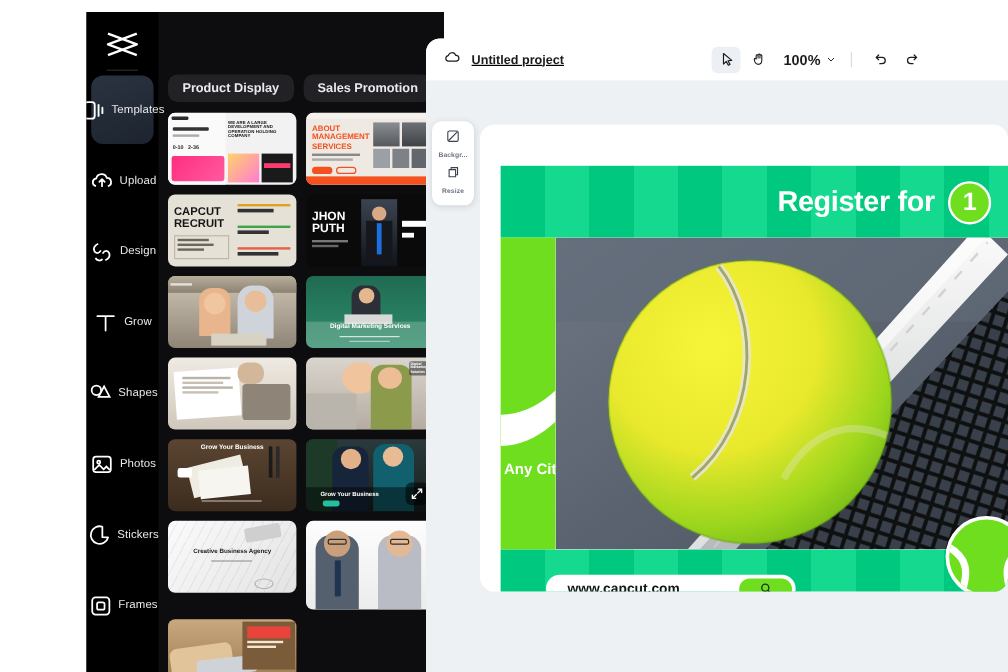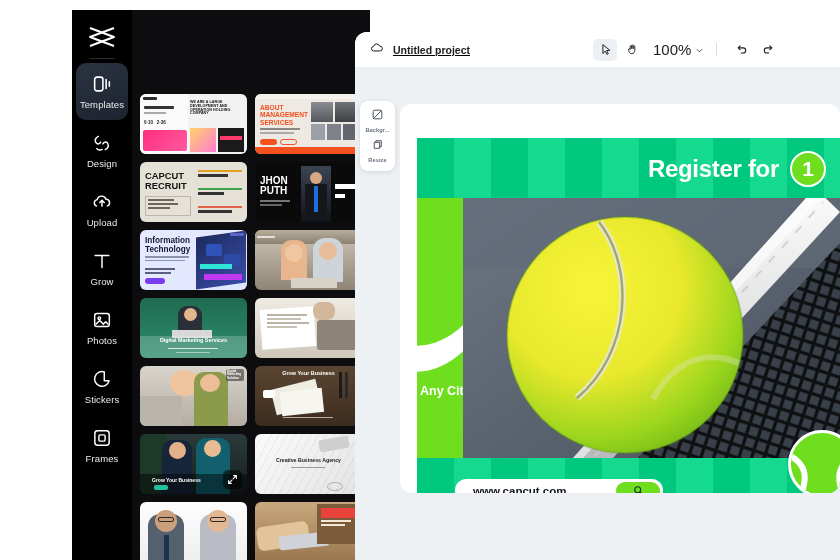--- a/index.html
+++ b/index.html
@@ -24,21 +24,21 @@
     background: #000000;
     display: flex; flex-direction: column; align-items: center;
   }
   .logo {
     width: 40px; height: 38px; margin-top: 8px;
     display: flex; align-items: center; justify-content: center;
   }
   .rail-sep { width: 26px; height: 1px; background: #2a2a2d; margin: 2px 0 4px; }
   .rail-item {
     width: 52px; height: 57px; border-radius: 10px;
-    display: flex; flex-direction: column; align-items: center; justify-content: center;
+    display: flex; flex-direction: row; align-items: center; justify-content: center;
     gap: 4px; cursor: pointer; margin-bottom: 2px;
   }
   .rail-item.active { background: linear-gradient(160deg,#2a3340,#1d2430); }
   .rail-item .ico { width: 22px; height: 22px; display: block; }
   .rail-item .lbl { color: #e9eaec; font-size: 9.5px; letter-spacing: .1px; }
 
   
   .panel { position: absolute; left: 60px; top: 0; width: 238px; height: 550px; }
   .search {
     position: absolute; left: 8px; top: 12px; width: 218px; height: 31px;
@@ -82,21 +82,21 @@
   }
   .proj { display: flex; align-items: center; gap: 9px; margin-left: 14px; text-decoration: underline; }
   .proj .name { font-size: 10.5px; color: #1c1c1e; font-weight: 700; }
   .tools { position: absolute; left: 238px; top: 0; height: 35px; display: flex; align-items: center; gap: 3px; }
   .tbtn {
     width: 24px; height: 22px; border-radius: 5px;
     display: flex; align-items: center; justify-content: center; cursor: pointer;
   }
   .tbtn.sel { background: #eceff3; }
   .zoom { display: flex; align-items: center; gap: 4px; margin-left: 6px; cursor: pointer; }
-  .zoom .zv { font-size: 15px; font-weight: 400; color: #1c1c1e; }
+  .zoom .zv { font-size: 12px; font-weight: 700; color: #1c1c1e; }
   .vdiv { width: 1px; height: 13px; background: #d9dde3; margin: 0 9px; }
 
   .work {
     position: absolute; left: 0; top: 35px; width: 485px; height: 493px;
     background: #eef1f4;
   }
   
   .minipanel {
     position: absolute; left: 5px; top: 34px; width: 35px; height: 70px;
     background: #ffffff; border-radius: 8px;
@@ -183,47 +183,56 @@
             <rect x="4" y="4.5" width="9" height="15" rx="2.5"></rect>
             <path d="M16.5 7v10M20 9.5v5" stroke-linecap="round"></path>
           </svg>
         </span>
         <span class="lbl">Templates</span>
       </div>
 
       <div class="rail-item">
         <span class="ico">
           <svg width="22" height="22" viewBox="0 0 24 24" fill="none" stroke="#fff" stroke-width="1.6">
+            <path d="M6.5 16.5a3.6 3.6 0 0 1 .3-7.1 5 5 0 0 1 9.6-.4 3.8 3.8 0 0 1 .9 7.5"></path>
+            <path d="M12 16.5v-6M9.6 12.6 12 10.2l2.4 2.4" stroke-linecap="round" stroke-linejoin="round"></path>
+          </svg>
+        </span>
+        <span class="lbl">Upload</span>
+      </div>
+
+      <div class="rail-item">
+        <span class="ico">
+          <svg width="22" height="22" viewBox="0 0 24 24" fill="none" stroke="#fff" stroke-width="1.6">
             <path d="M8.5 4.5c-3 1.5-4.5 4-3.5 6.5s4 3 6-0.5"></path>
             <path d="M15 19.5c3-1.5 4.5-4 3.5-6.5s-4-3-6 .5"></path>
             <path d="M6 17.5c1.5 2.5 4.5 3 6.5 1"></path>
           </svg>
         </span>
         <span class="lbl">Design</span>
       </div>
 
       <div class="rail-item">
         <span class="ico">
           <svg width="22" height="22" viewBox="0 0 24 24" fill="none" stroke="#fff" stroke-width="1.6">
-            <path d="M6.5 16.5a3.6 3.6 0 0 1 .3-7.1 5 5 0 0 1 9.6-.4 3.8 3.8 0 0 1 .9 7.5"></path>
-            <path d="M12 16.5v-6M9.6 12.6 12 10.2l2.4 2.4" stroke-linecap="round" stroke-linejoin="round"></path>
-          </svg>
-        </span>
-        <span class="lbl">Upload</span>
-      </div>
-
-      <div class="rail-item">
-        <span class="ico">
-          <svg width="22" height="22" viewBox="0 0 24 24" fill="none" stroke="#fff" stroke-width="1.6">
             <path d="M4.5 6h15M12 6v13" stroke-linecap="round"></path>
           </svg>
         </span>
         <span class="lbl">Grow</span>
       </div>
 
+      <div class="rail-item">
+        <span class="ico">
+          <svg width="22" height="22" viewBox="0 0 24 24" fill="none" stroke="#fff" stroke-width="1.6">
+            <circle cx="8" cy="9" r="4.3"></circle>
+            <path d="M15 5.5 20 15h-10z"></path>
+          </svg>
+        </span>
+        <span class="lbl">Shapes</span>
+      </div>
 
       <div class="rail-item">
         <span class="ico">
           <svg width="22" height="22" viewBox="0 0 24 24" fill="none" stroke="#fff" stroke-width="1.6">
             <rect x="4" y="5" width="16" height="14" rx="2.5"></rect>
             <circle cx="9" cy="10" r="1.4"></circle>
             <path d="M5 17l4.5-4.5 4 4 2.5-2.5L19 17"></path>
           </svg>
         </span>
         <span class="lbl">Photos</span>
@@ -245,20 +254,24 @@
             <rect x="8.6" y="8.6" width="6.8" height="6.8" rx="1.6"></rect>
           </svg>
         </span>
         <span class="lbl">Frames</span>
       </div>
     </div>
 
     <div class="panel">
 
 
+      <div class="chips">
+        <div class="chip">Product Display</div>
+        <div class="chip">Sales Promotion</div>
+      </div>
 
       <div class="grid">
 
         <div class="thumb" style="background:#f2f2f2">
           <div style="position:absolute;left:0;top:0;width:48px;height:60px;background:#fafafa"></div>
           <div style="position:absolute;left:3px;top:3px;width:14px;height:3px;background:#2b2b2b;border-radius:1px"></div>
           <div class="t-txt" style="left:50px;top:7px;width:54px;font-size:3.6px;color:#111;letter-spacing:.1px">WE ARE A LARGE DEVELOPMENT AND OPERATION HOLDING COMPANY</div>
           <div style="position:absolute;left:4px;top:12px;width:30px;height:3px;background:#333;border-radius:1px"></div>
           <div style="position:absolute;left:4px;top:18px;width:22px;height:2px;background:#aaa"></div>
           <div style="position:absolute;left:4px;top:26px;font-size:4.5px;color:#222;font-weight:800">0-10&nbsp;&nbsp;&nbsp;2-36</div>
@@ -302,34 +315,20 @@
           <div style="position:absolute;left:5px;top:38px;width:30px;height:1.6px;background:#777"></div>
           <div style="position:absolute;left:5px;top:42px;width:22px;height:1.6px;background:#666"></div>
           <div style="position:absolute;left:46px;top:4px;width:30px;height:56px;background:linear-gradient(#3c4452,#10141b)"></div>
           <div style="position:absolute;left:55px;top:10px;width:12px;height:12px;border-radius:50%;background:#d9a884"></div>
           <div style="position:absolute;left:50px;top:22px;width:22px;height:34px;background:#15171c"></div>
           <div style="position:absolute;left:59px;top:24px;width:4px;height:26px;background:#1d6fe0"></div>
           <div style="position:absolute;left:80px;top:22px;width:24px;height:5px;background:#fff"></div>
           <div style="position:absolute;left:80px;top:32px;width:10px;height:4px;background:#fff"></div>
         </div>
 
-        <div class="thumb" style="background:linear-gradient(135deg,#e7eaff,#dfe6ff)">
-          <div class="t-txt" style="left:5px;top:6px;width:52px;font-size:8.2px;color:#121833;line-height:1.12">Information Technology</div>
-          <div style="position:absolute;left:5px;top:26px;width:44px;height:1.5px;background:#8b92ad"></div>
-          <div style="position:absolute;left:5px;top:29.5px;width:40px;height:1.5px;background:#8b92ad"></div>
-          <div style="position:absolute;left:5px;top:38px;width:30px;height:1.5px;background:#59607c"></div>
-          <div style="position:absolute;left:5px;top:42px;width:26px;height:1.5px;background:#59607c"></div>
-          <div style="position:absolute;left:5px;top:48px;width:20px;height:6px;background:#7b3cf0;border-radius:3px"></div>
-          <div style="position:absolute;left:56px;top:4px;width:50px;height:52px;background:linear-gradient(145deg,#1d2b5e,#3a4da8);transform:skewY(-8deg)"></div>
-          <div style="position:absolute;left:66px;top:14px;width:16px;height:12px;background:#2f53b8;border-radius:2px"></div>
-          <div style="position:absolute;left:84px;top:24px;width:16px;height:12px;background:#2a4aa6;border-radius:2px"></div>
-          <div style="position:absolute;left:60px;top:34px;width:32px;height:5px;background:#2ee6d6"></div>
-          <div style="position:absolute;left:64px;top:44px;width:38px;height:6px;background:#c038f0"></div>
-          <div style="position:absolute;right:3px;top:3px;width:14px;height:3px;background:#5b62c9;border-radius:1px"></div>
-        </div>
 
         <div class="thumb" style="background:linear-gradient(#cfc6b7,#8e8577)">
           <div style="position:absolute;left:0;top:0;width:107px;height:14px;background:linear-gradient(#b9ae9c,#8b8272)"></div>
           <div style="position:absolute;left:26px;top:10px;width:26px;height:40px;background:#e8b58c;border-radius:10px 10px 0 0"></div>
           <div style="position:absolute;left:30px;top:14px;width:18px;height:18px;border-radius:50%;background:#f0c6a0"></div>
           <div style="position:absolute;left:58px;top:8px;width:30px;height:44px;background:#cfd4da;border-radius:12px 12px 0 0"></div>
           <div style="position:absolute;left:64px;top:12px;width:18px;height:18px;border-radius:50%;background:#e8bd99"></div>
           <div style="position:absolute;left:36px;top:48px;width:46px;height:10px;background:#d8d2c5"></div>
           <div style="position:absolute;left:2px;top:6px;width:18px;height:2px;background:#fff;opacity:.7"></div>
         </div>

